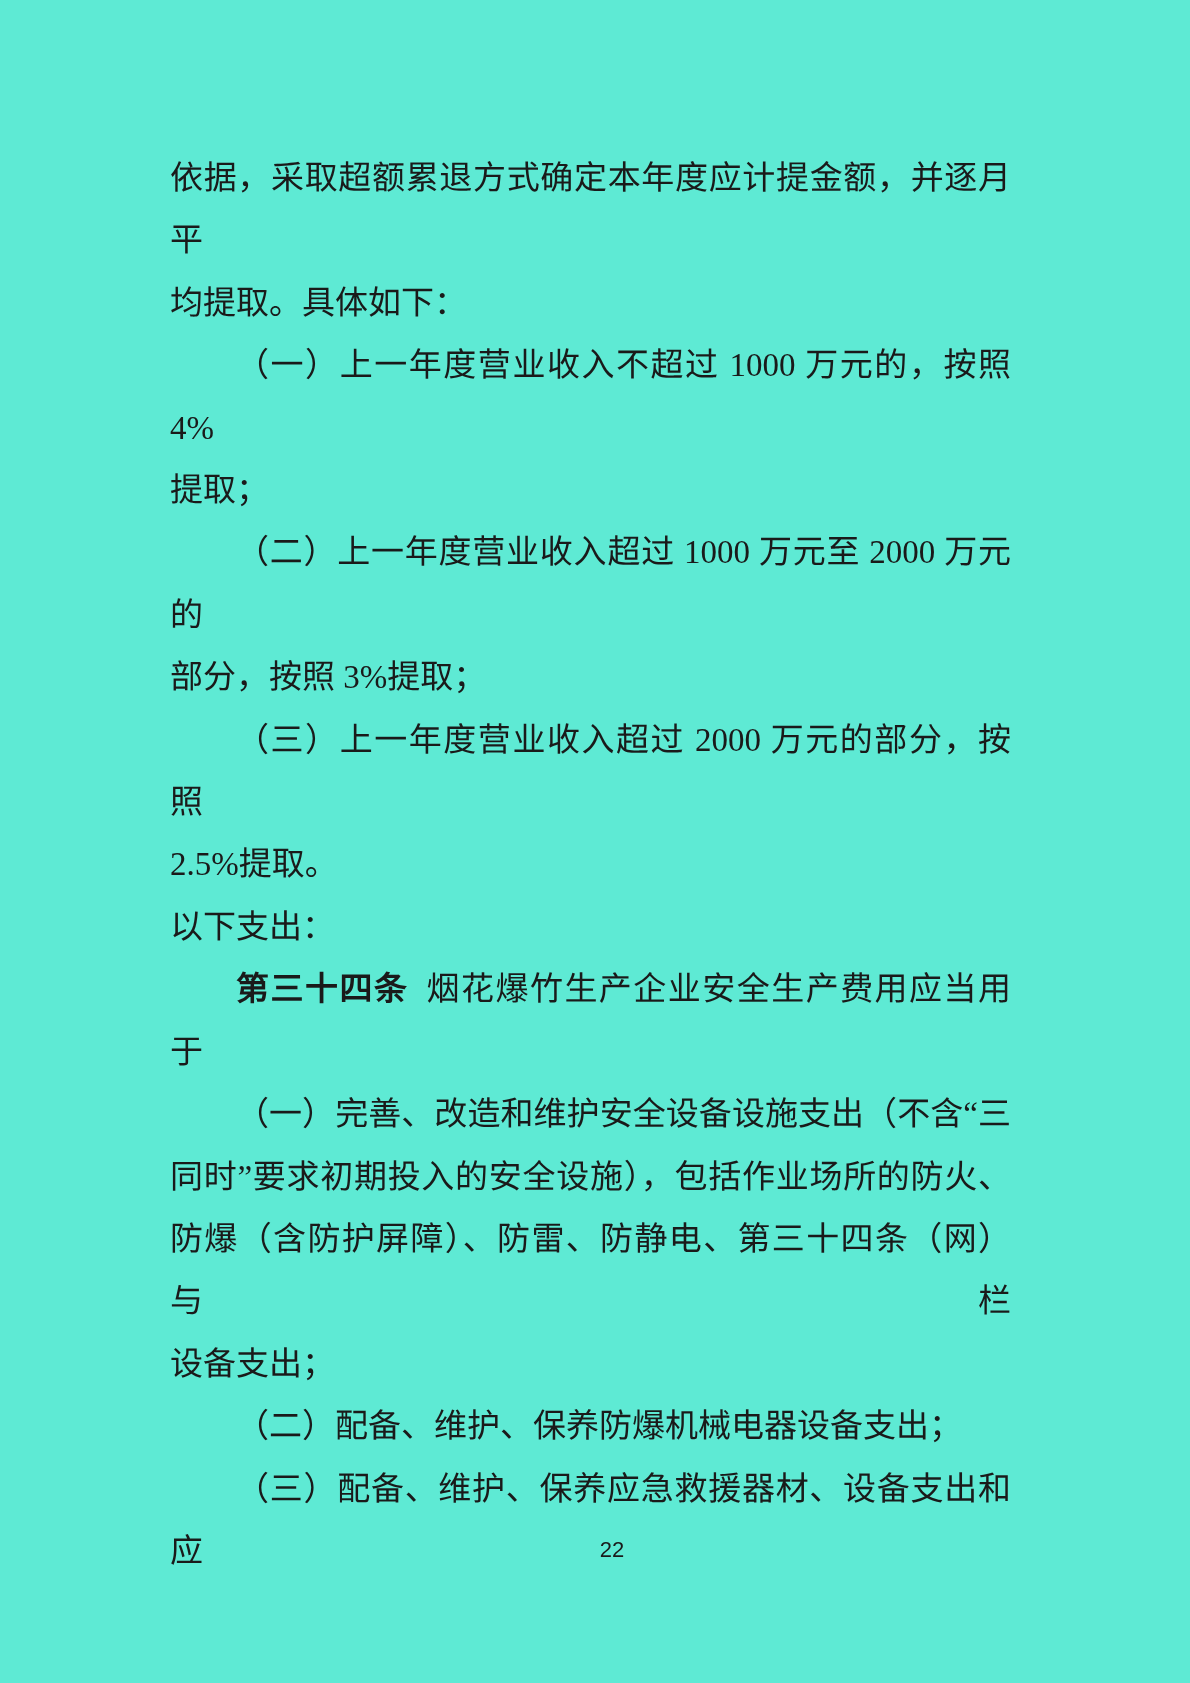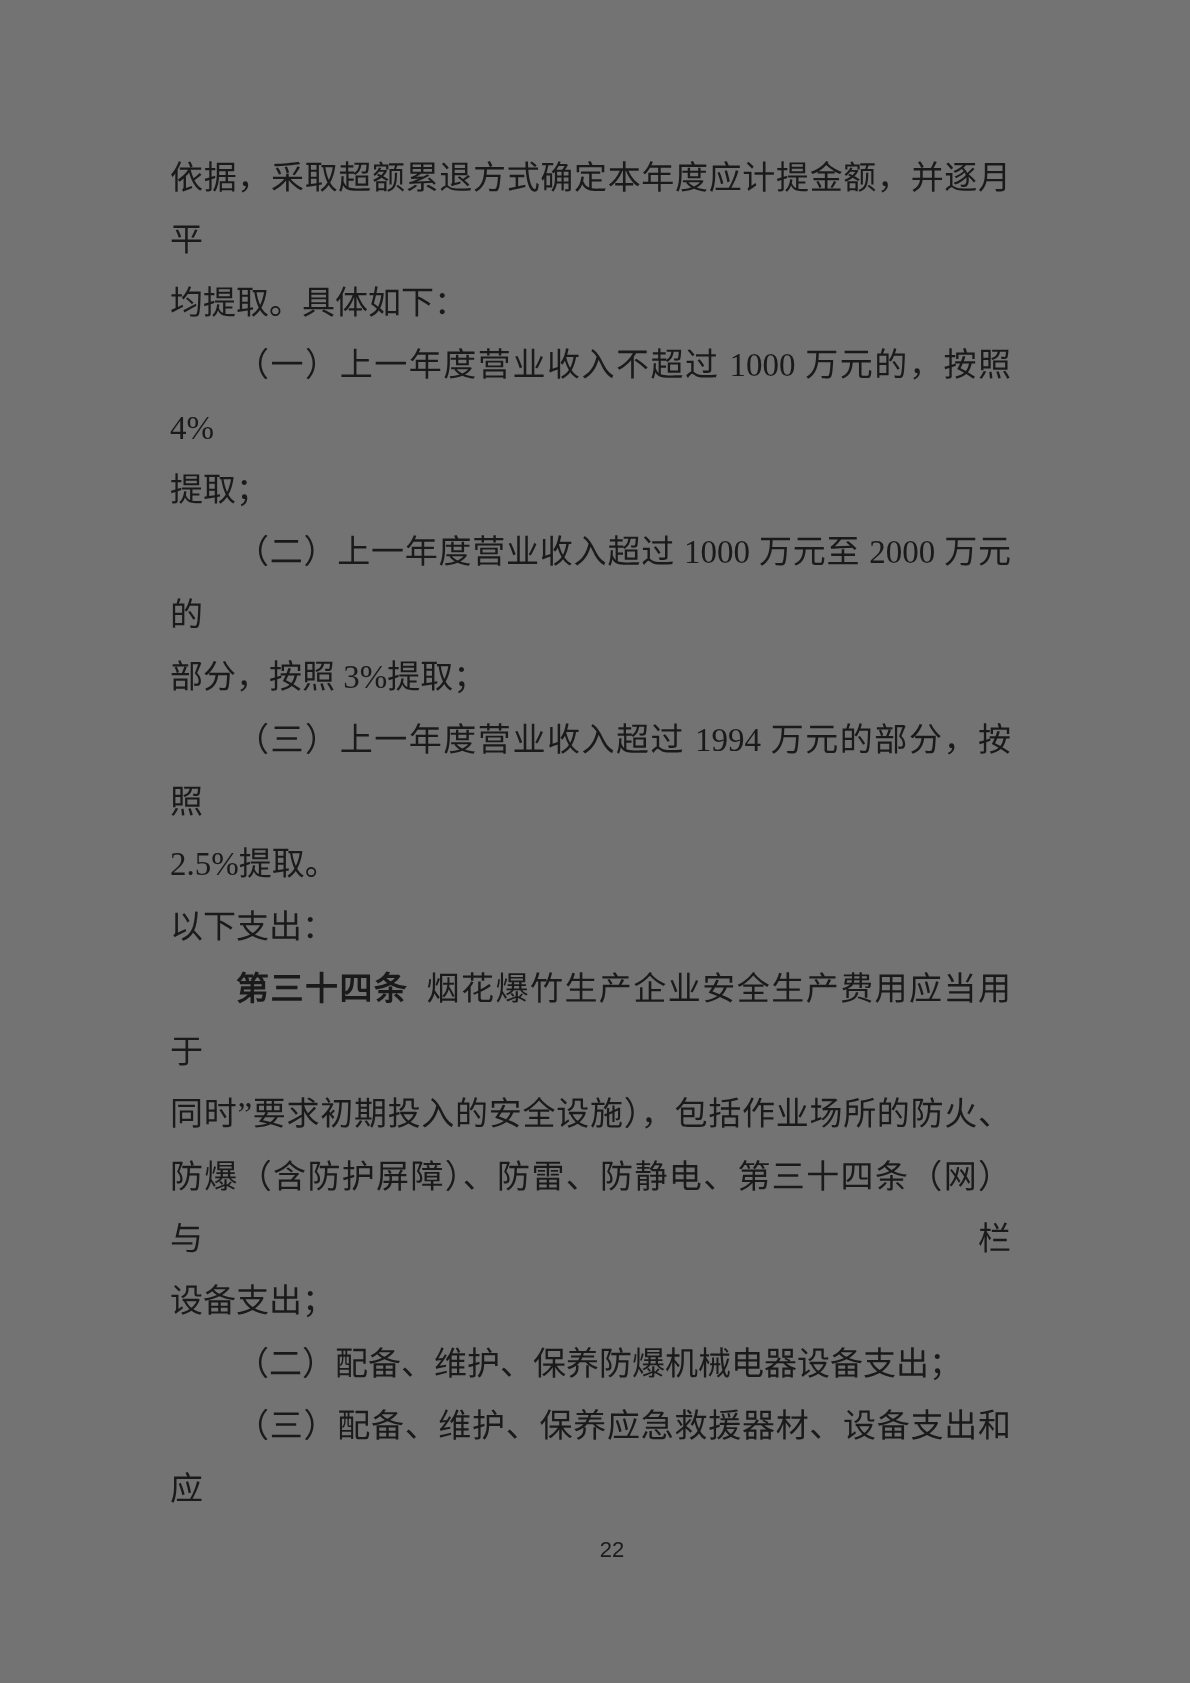--- a/index.html
+++ b/index.html
@@ -12,21 +12,21 @@
     background: #ffffff;
     position: relative;
     font-family: "Liberation Serif", "DejaVu Serif", serif;
     color: #1a1a1a;
   }
   .page {
     position: absolute;
     left: 0; top: 0;
     width: 1190px;
     height: 1683px;
-    background: #737373;
+    background: #5eead4;
     overflow: hidden;
   }
   .text-block {
     position: absolute;
     left: 170px;
     top: 147px;
     width: 841px;
     font-size: 33px;
     line-height: 62.4px;
     font-weight: 400;
@@ -73,26 +73,27 @@
 
 <div class="page">
 
   <div class="text-block">
     <div class="line jl">依据，采取超额累退方式确定本年度应计提金额，并逐月平</div>
     <div class="line ll">均提取。具体如下：</div>
     <div class="line jl ind">（一）上一年度营业收入不超过 1000 万元的，按照 4%</div>
     <div class="line ll">提取；</div>
     <div class="line jl ind">（二）上一年度营业收入超过 1000 万元至 2000 万元的</div>
     <div class="line ll">部分，按照 3%提取；</div>
-    <div class="line jl ind">（三）上一年度营业收入超过 1994 万元的部分，按照</div>
+    <div class="line jl ind">（三）上一年度营业收入超过 2000 万元的部分，按照</div>
     <div class="line ll">2.5%提取。</div>
     <div class="line ll">以下支出：</div>
     <div class="line jl ind">
       <span class="bold-term">第三十四条</span><span>烟花爆竹生产企业安全生产费用应当用于</span>
     </div>
+    <div class="line jl ind">（一）完善、改造和维护安全设备设施支出（不含“三</div>
     <div class="line jl">同时”要求初期投入的安全设施），包括作业场所的防火、</div>
     <div class="line jl">防爆（含防护屏障）、防雷、防静电、第三十四条（网）与栏</div>
     <div class="line ll">设备支出；</div>
     <div class="line ll ind">（二）配备、维护、保养防爆机械电器设备支出；</div>
     <div class="line jl ind">（三）配备、维护、保养应急救援器材、设备支出和应</div>
 
   </div>
 
   <div class="page-number">22</div>
 

